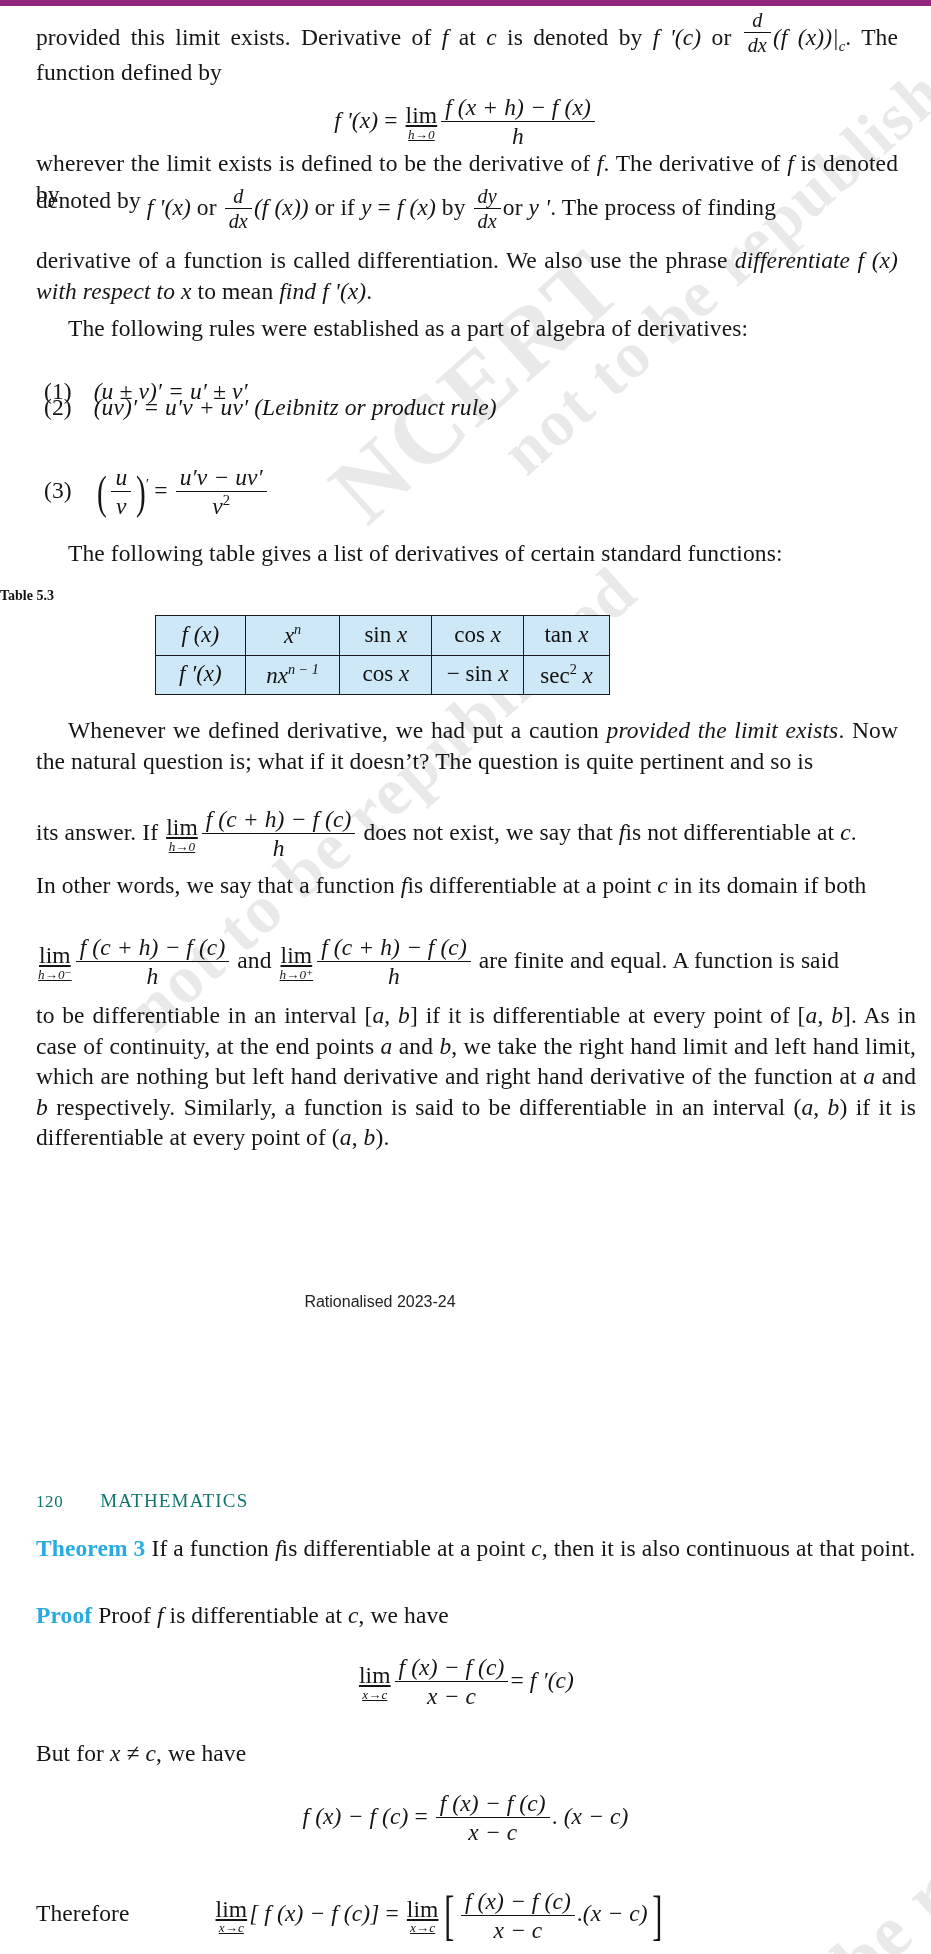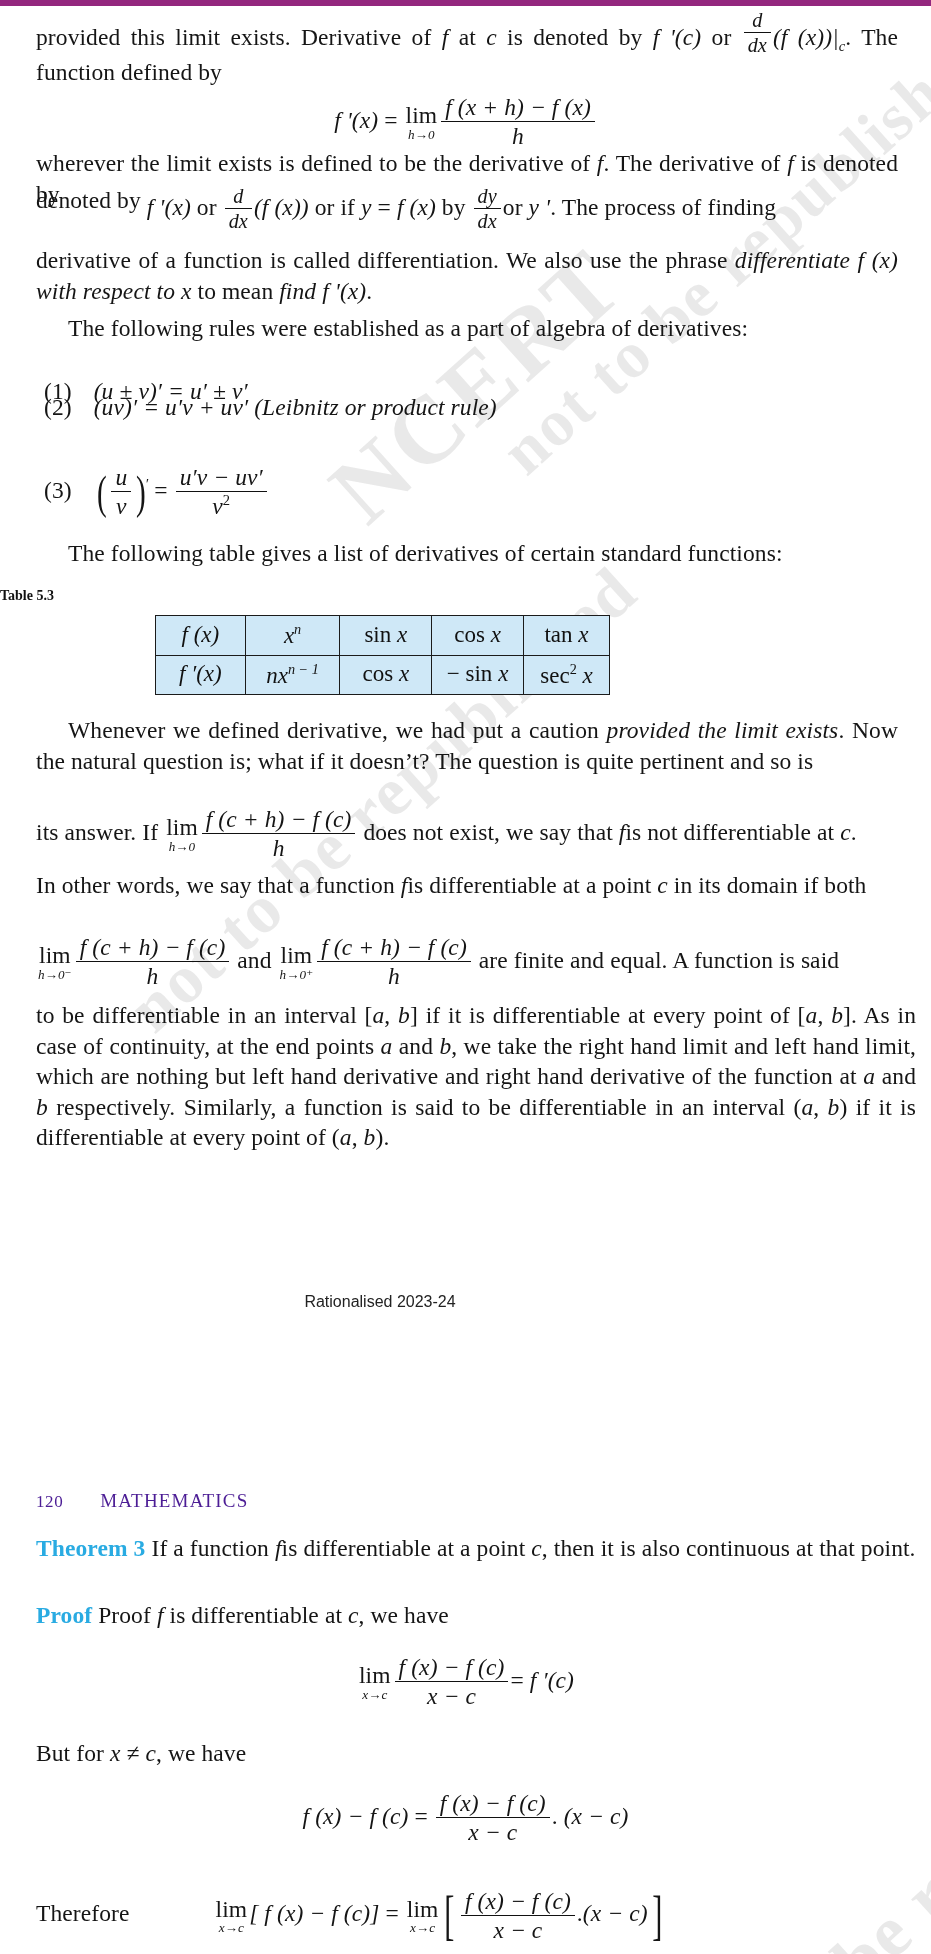--- a/index.html
+++ b/index.html
@@ -23,21 +23,21 @@
   .m { font-family:"Liberation Serif","DejaVu Serif",serif; font-style:italic; }
   .up { font-style:normal; }
   sup.p { font-size:0.62em; vertical-align:super; font-style:italic; }
   sup.n { font-size:0.62em; vertical-align:super; font-style:normal; }
 
   .frac { display:inline-block; vertical-align:middle; text-align:center; margin:0 2px; }
   .frac .num { display:block; padding:0 4px; border-bottom:1.6px solid #111; line-height:1.15; }
   .frac .den { display:block; padding:0 4px; line-height:1.2; }
   .fs { font-size:0.86em; }
 
-  .limwrap { display:inline-block; vertical-align:middle; text-align:center; margin:16px 2px;}
+  .limwrap { display:inline-block; vertical-align:middle; text-align:center; margin:16px 2px;text-decoration:underline;}
   .limwrap .lw { display:block; font-style:normal; line-height:1.0; }
   .limwrap .sub { display:block; font-size:0.56em; line-height:1.0; font-style:italic; }
 
   .bigpar { display:inline-block; font-size:2.0em; font-style:normal; vertical-align:middle;
             transform:scaleX(0.62); font-weight:300; }
   .bigbr  { display:inline-block; font-size:2.35em; font-style:normal; vertical-align:middle;
             transform:scaleX(0.55); font-weight:300; }
 
   .eq { text-align:center; }
 
@@ -45,21 +45,21 @@
   table.t53 { border-collapse:collapse; background:#cfe8f7; margin:0 auto; }
   table.t53 td {
     border:1.6px solid #1b1b1b; background:#cfe8f7;
     text-align:center; font-size:23px; padding:5px 0 6px 0;
     font-family:"Liberation Serif","DejaVu Serif",serif;
   }
   .tcap { text-align:left; font-weight:bold; font-size:14px; }
 
   
   .thmlabel { color:#29abe2; font-weight:bold; }
-  .pagehdr { font-size:17px; letter-spacing:0.6px; color:#4c1d95; }
+  .pagehdr { font-size:17px; letter-spacing:0.6px; color:#0f766e; }
   .pagehdr .num { font-size:17px; }
   .pagehdr .ttl { margin-left:32px; font-size:19px; letter-spacing:1.2px; }
 
   .rationalised {
     text-align:center; font-family:"Liberation Sans","DejaVu Sans",sans-serif;
     font-size:16px; color:#222;
   }
 
   
   .wm {

